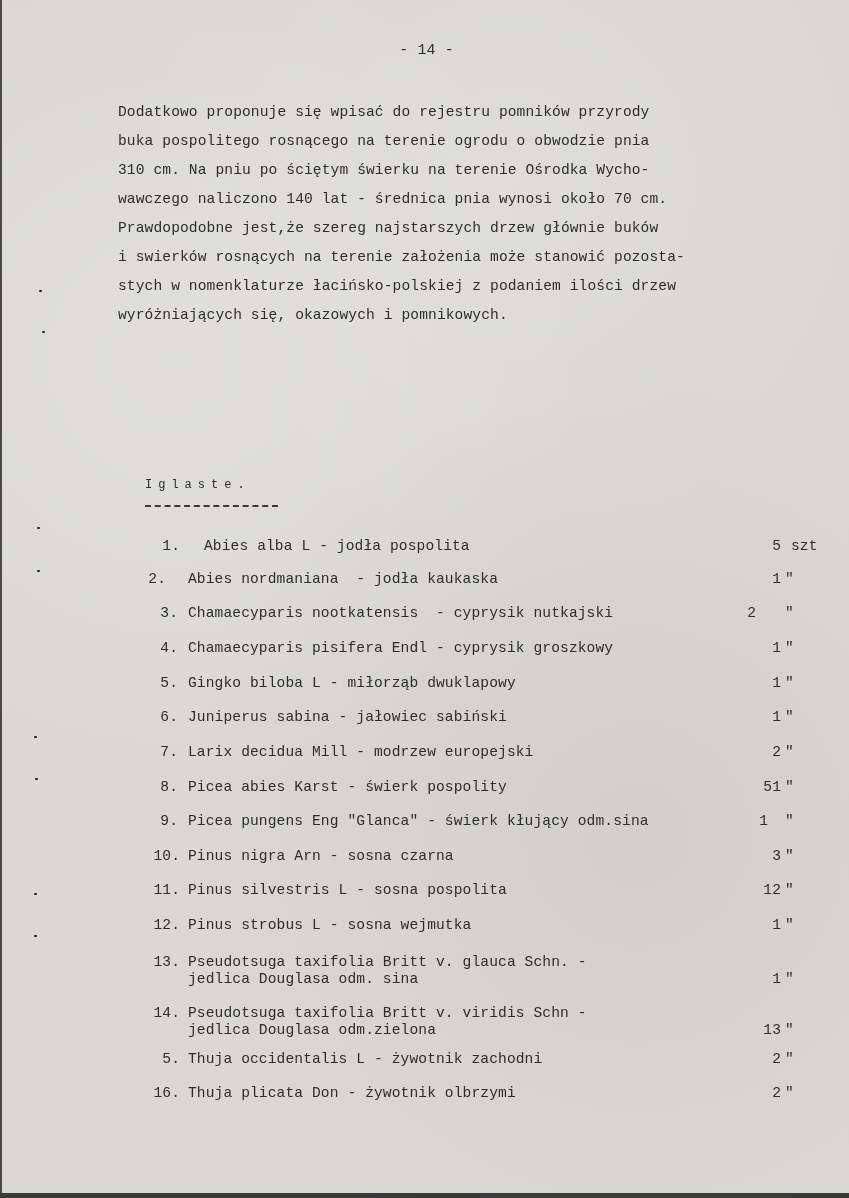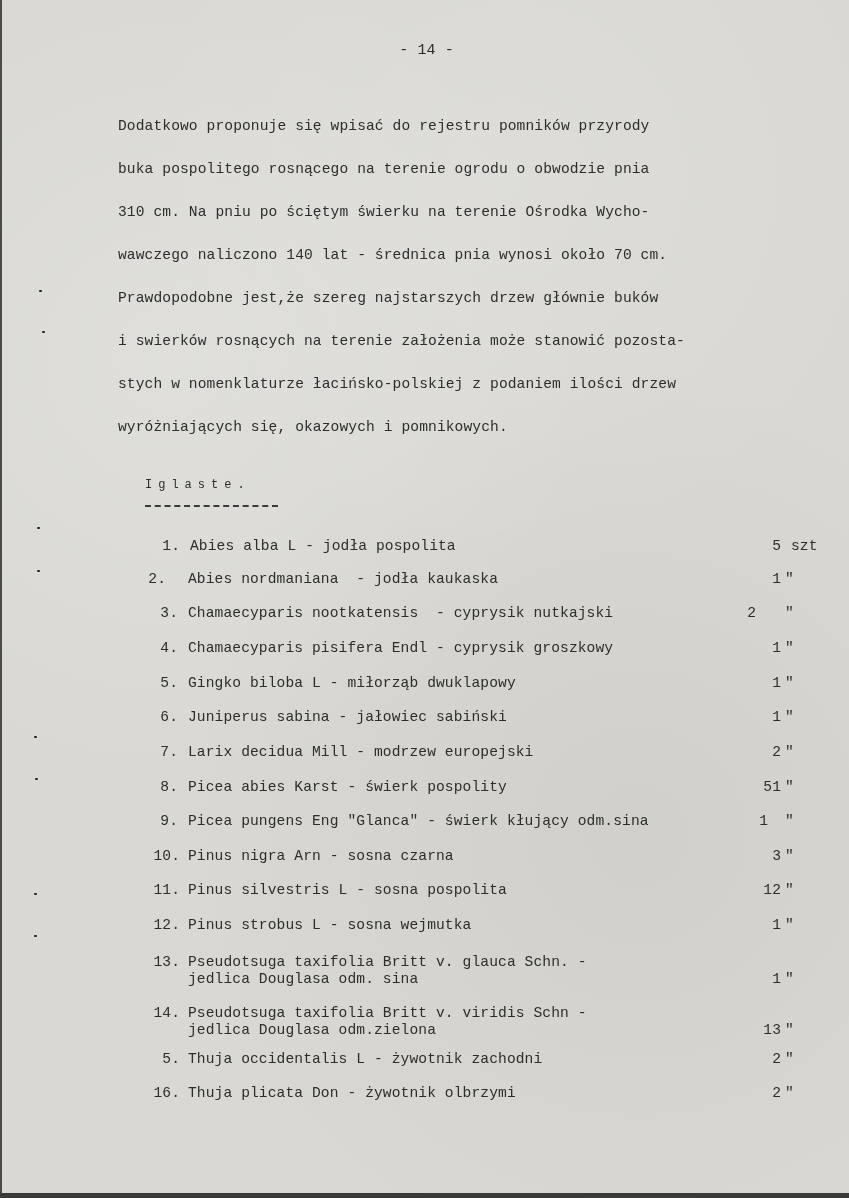--- a/index.html
+++ b/index.html
@@ -42,21 +42,20 @@
     .body-text {
       position: absolute;
       left: 116px;
       top: 98px;
       width: 700px;
     }
     .body-text .line {
       height: 29px;
       line-height: 29px;
       white-space: pre;
-      margin-top: 14px;
     }
     .section-heading {
       position: absolute;
       left: 143px;
       top: 478px;
       font-size: 12px;
       letter-spacing: 6px;
     }
     .section-underline {
       position: absolute;
@@ -125,21 +124,21 @@
     <div class="line">wyróżniających się, okazowych i pomnikowych.</div>
   </div>
 
   <div class="section-heading">Iglaste.</div>
   <div class="section-underline"></div>
 
   <div class="list">
 
     <div class="item" style="top:538px">
       <span class="num" style="left:138px">1.</span>
-      <span class="name" style="left:188px">Abies alba L - jodła pospolita</span>
+      <span class="name" style="left:202px">Abies alba L - jodła pospolita</span>
       <span class="qty" style="left:719px">5</span>
       <span class="unit" style="left:789px">szt</span>
     </div>
 
     <div class="item" style="top:571px">
       <span class="num" style="left:124px">2.</span>
       <span class="name" style="left:186px">Abies nordmaniana  - jodła kaukaska</span>
       <span class="qty" style="left:719px">1</span>
       <span class="unit">"</span>
     </div>

